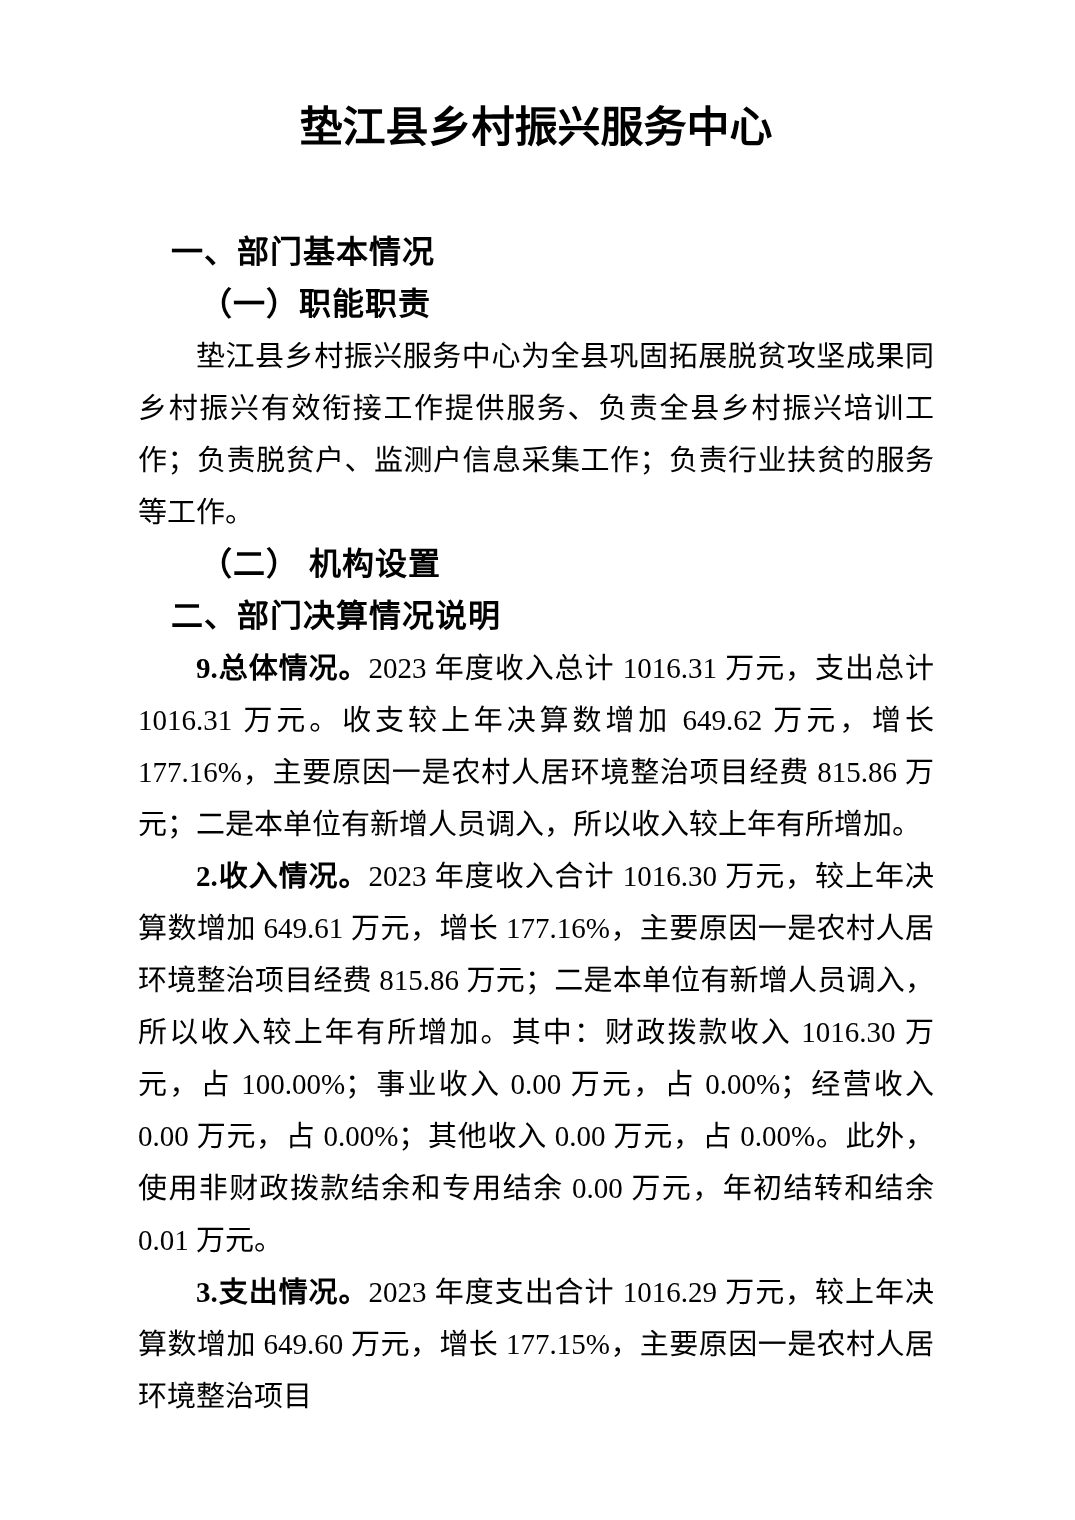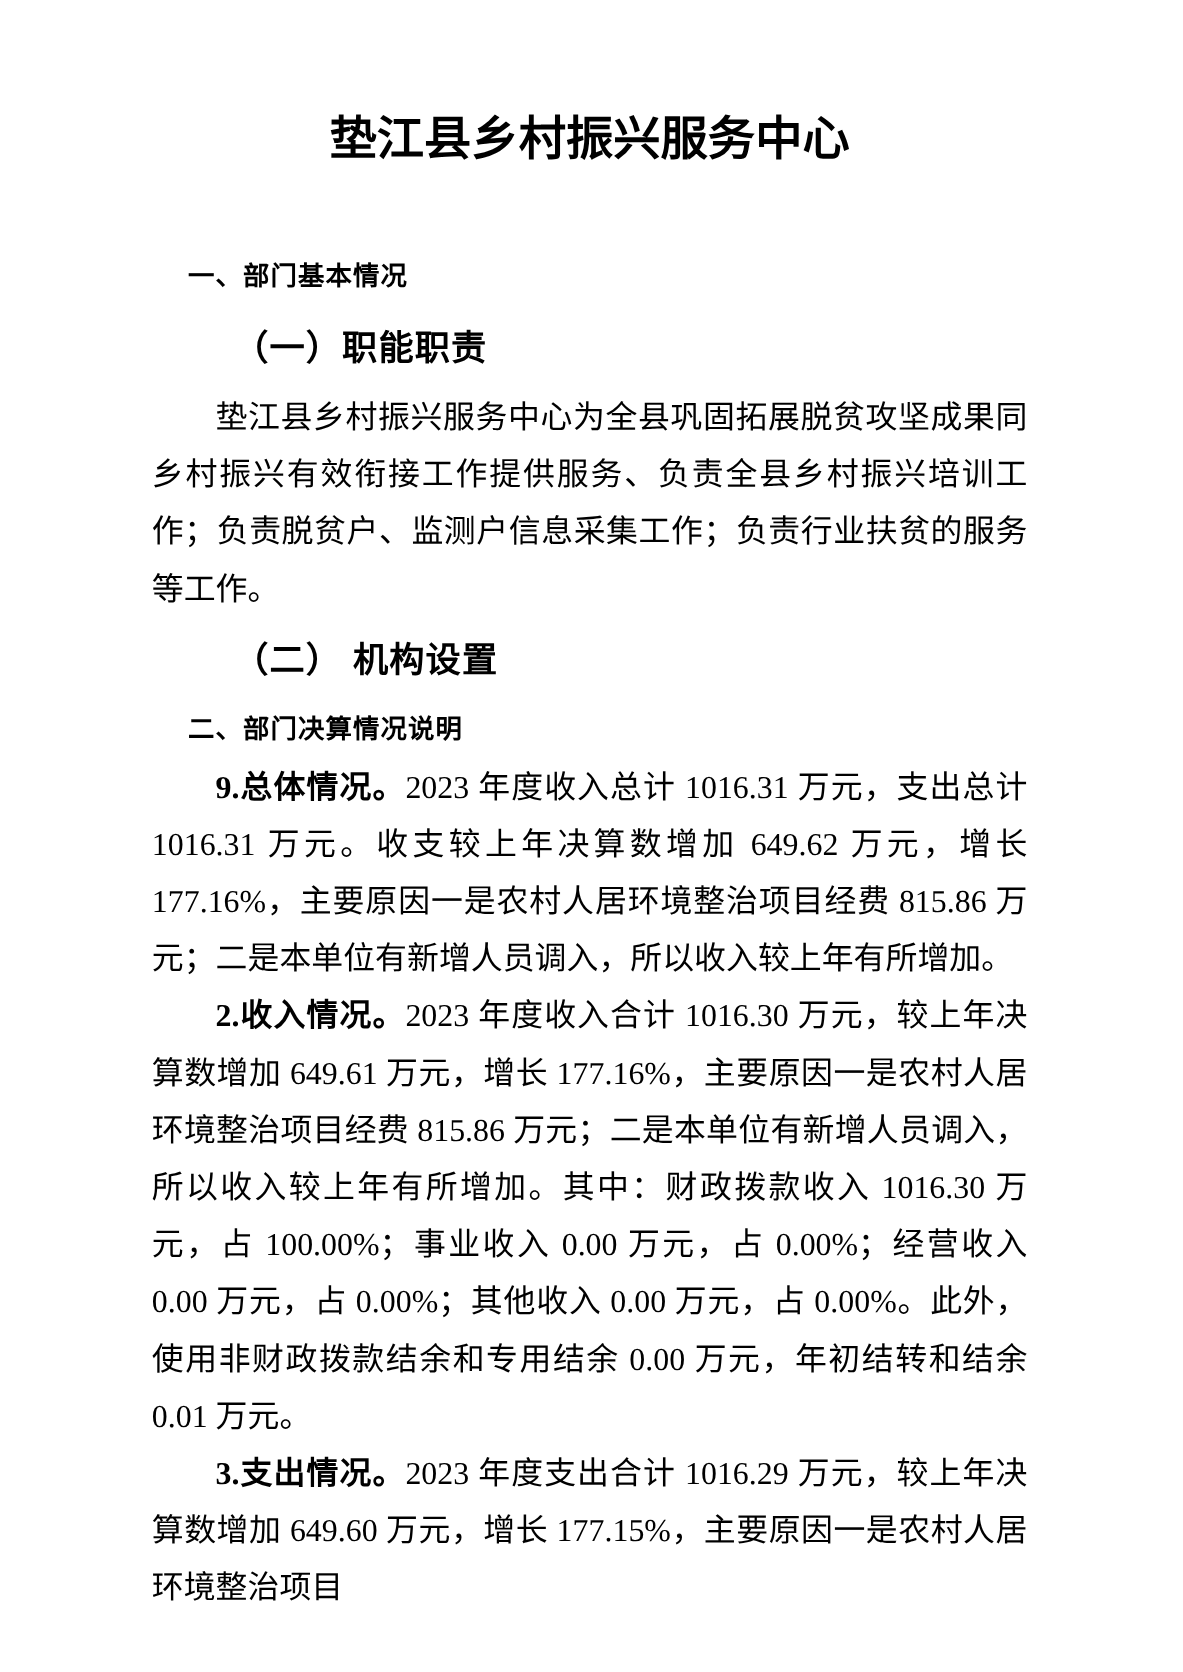--- a/index.html
+++ b/index.html
@@ -28,33 +28,33 @@
     margin: 0 0 68px 0;
   }
   .doc-body {
     font-family: "Liberation Serif", "DejaVu Serif", serif;
     font-size: 29px;
     line-height: 52px;
     color: #000000;
   }
   .h-major {
     font-family: "Liberation Sans", "DejaVu Sans", sans-serif;
-    font-size: 24px;
+    font-size: 32px;
     font-weight: 700;
     line-height: 52px;
     margin: 0;
     text-indent: 33px;
     letter-spacing: 1px;
   }
   .h-sub {
     font-family: "Liberation Sans", "DejaVu Sans", sans-serif;
     font-size: 32px;
     font-weight: 700;
     line-height: 52px;
-    margin: 12px;
+    margin: 0;
     text-indent: 62px;
     letter-spacing: 1px;
   }
   .para {
     margin: 0;
     text-align: justify;
     text-justify: inter-ideograph;
     text-indent: 58px;
   }
   .para .lead {

